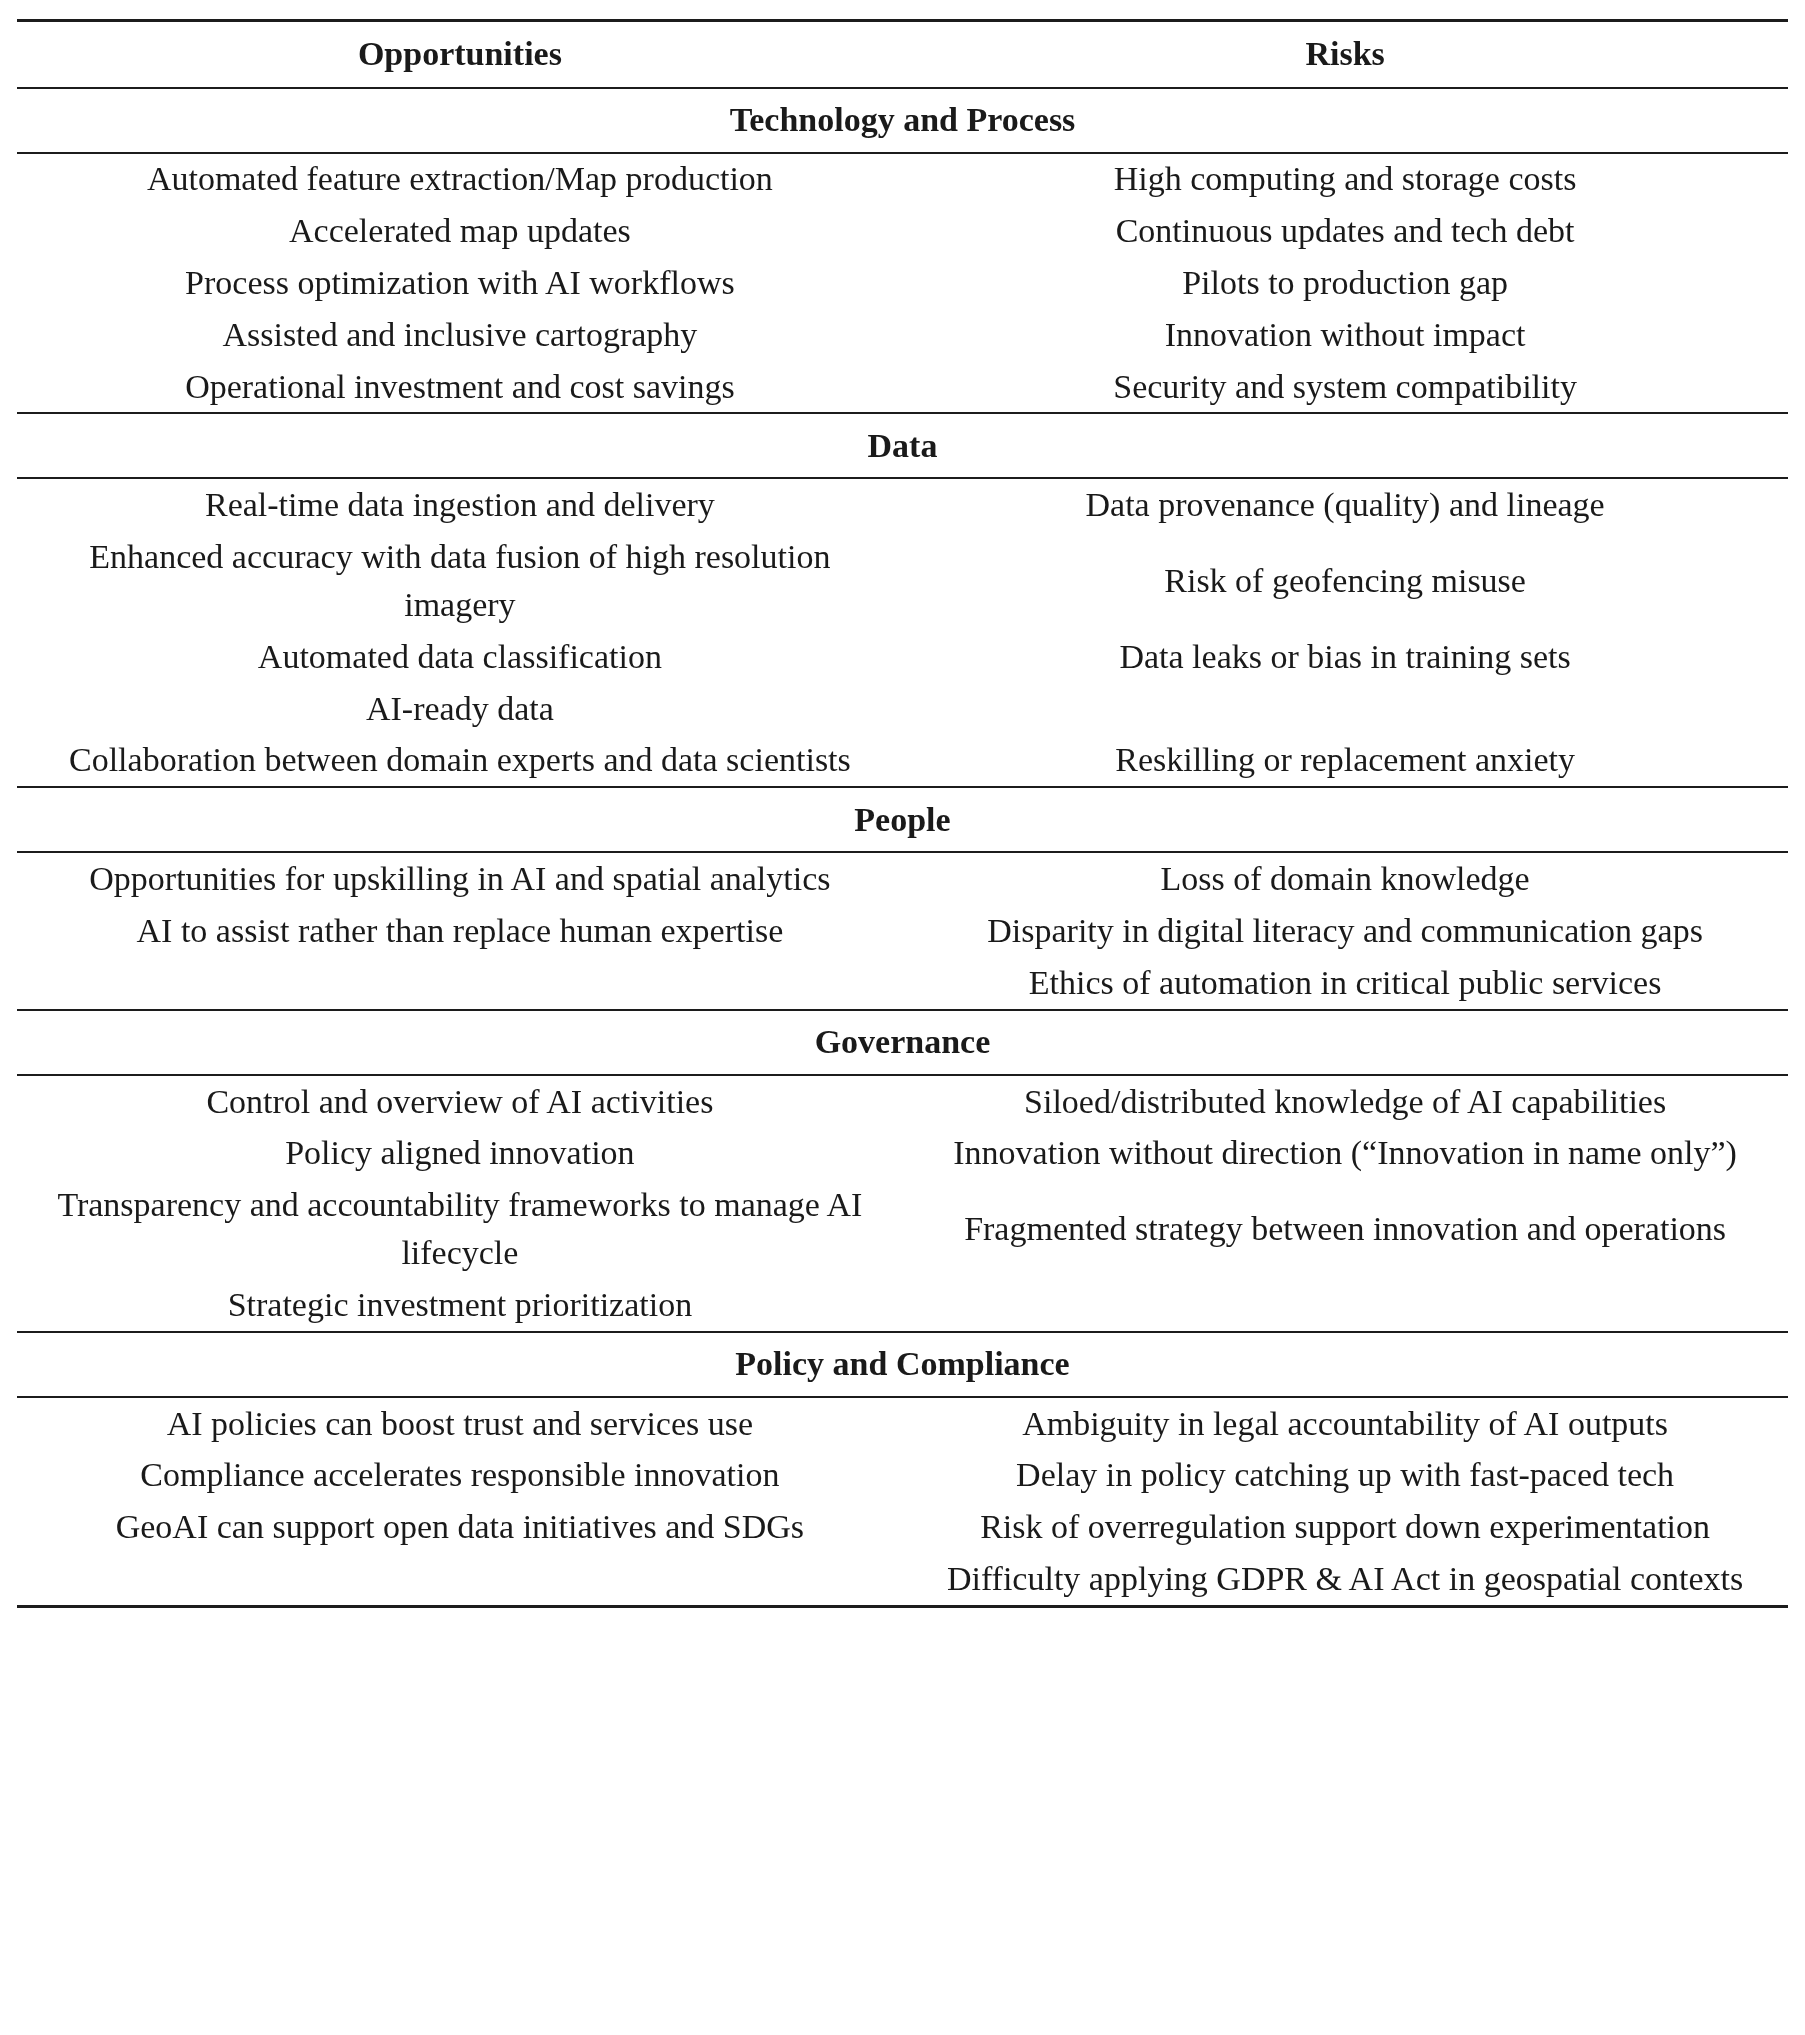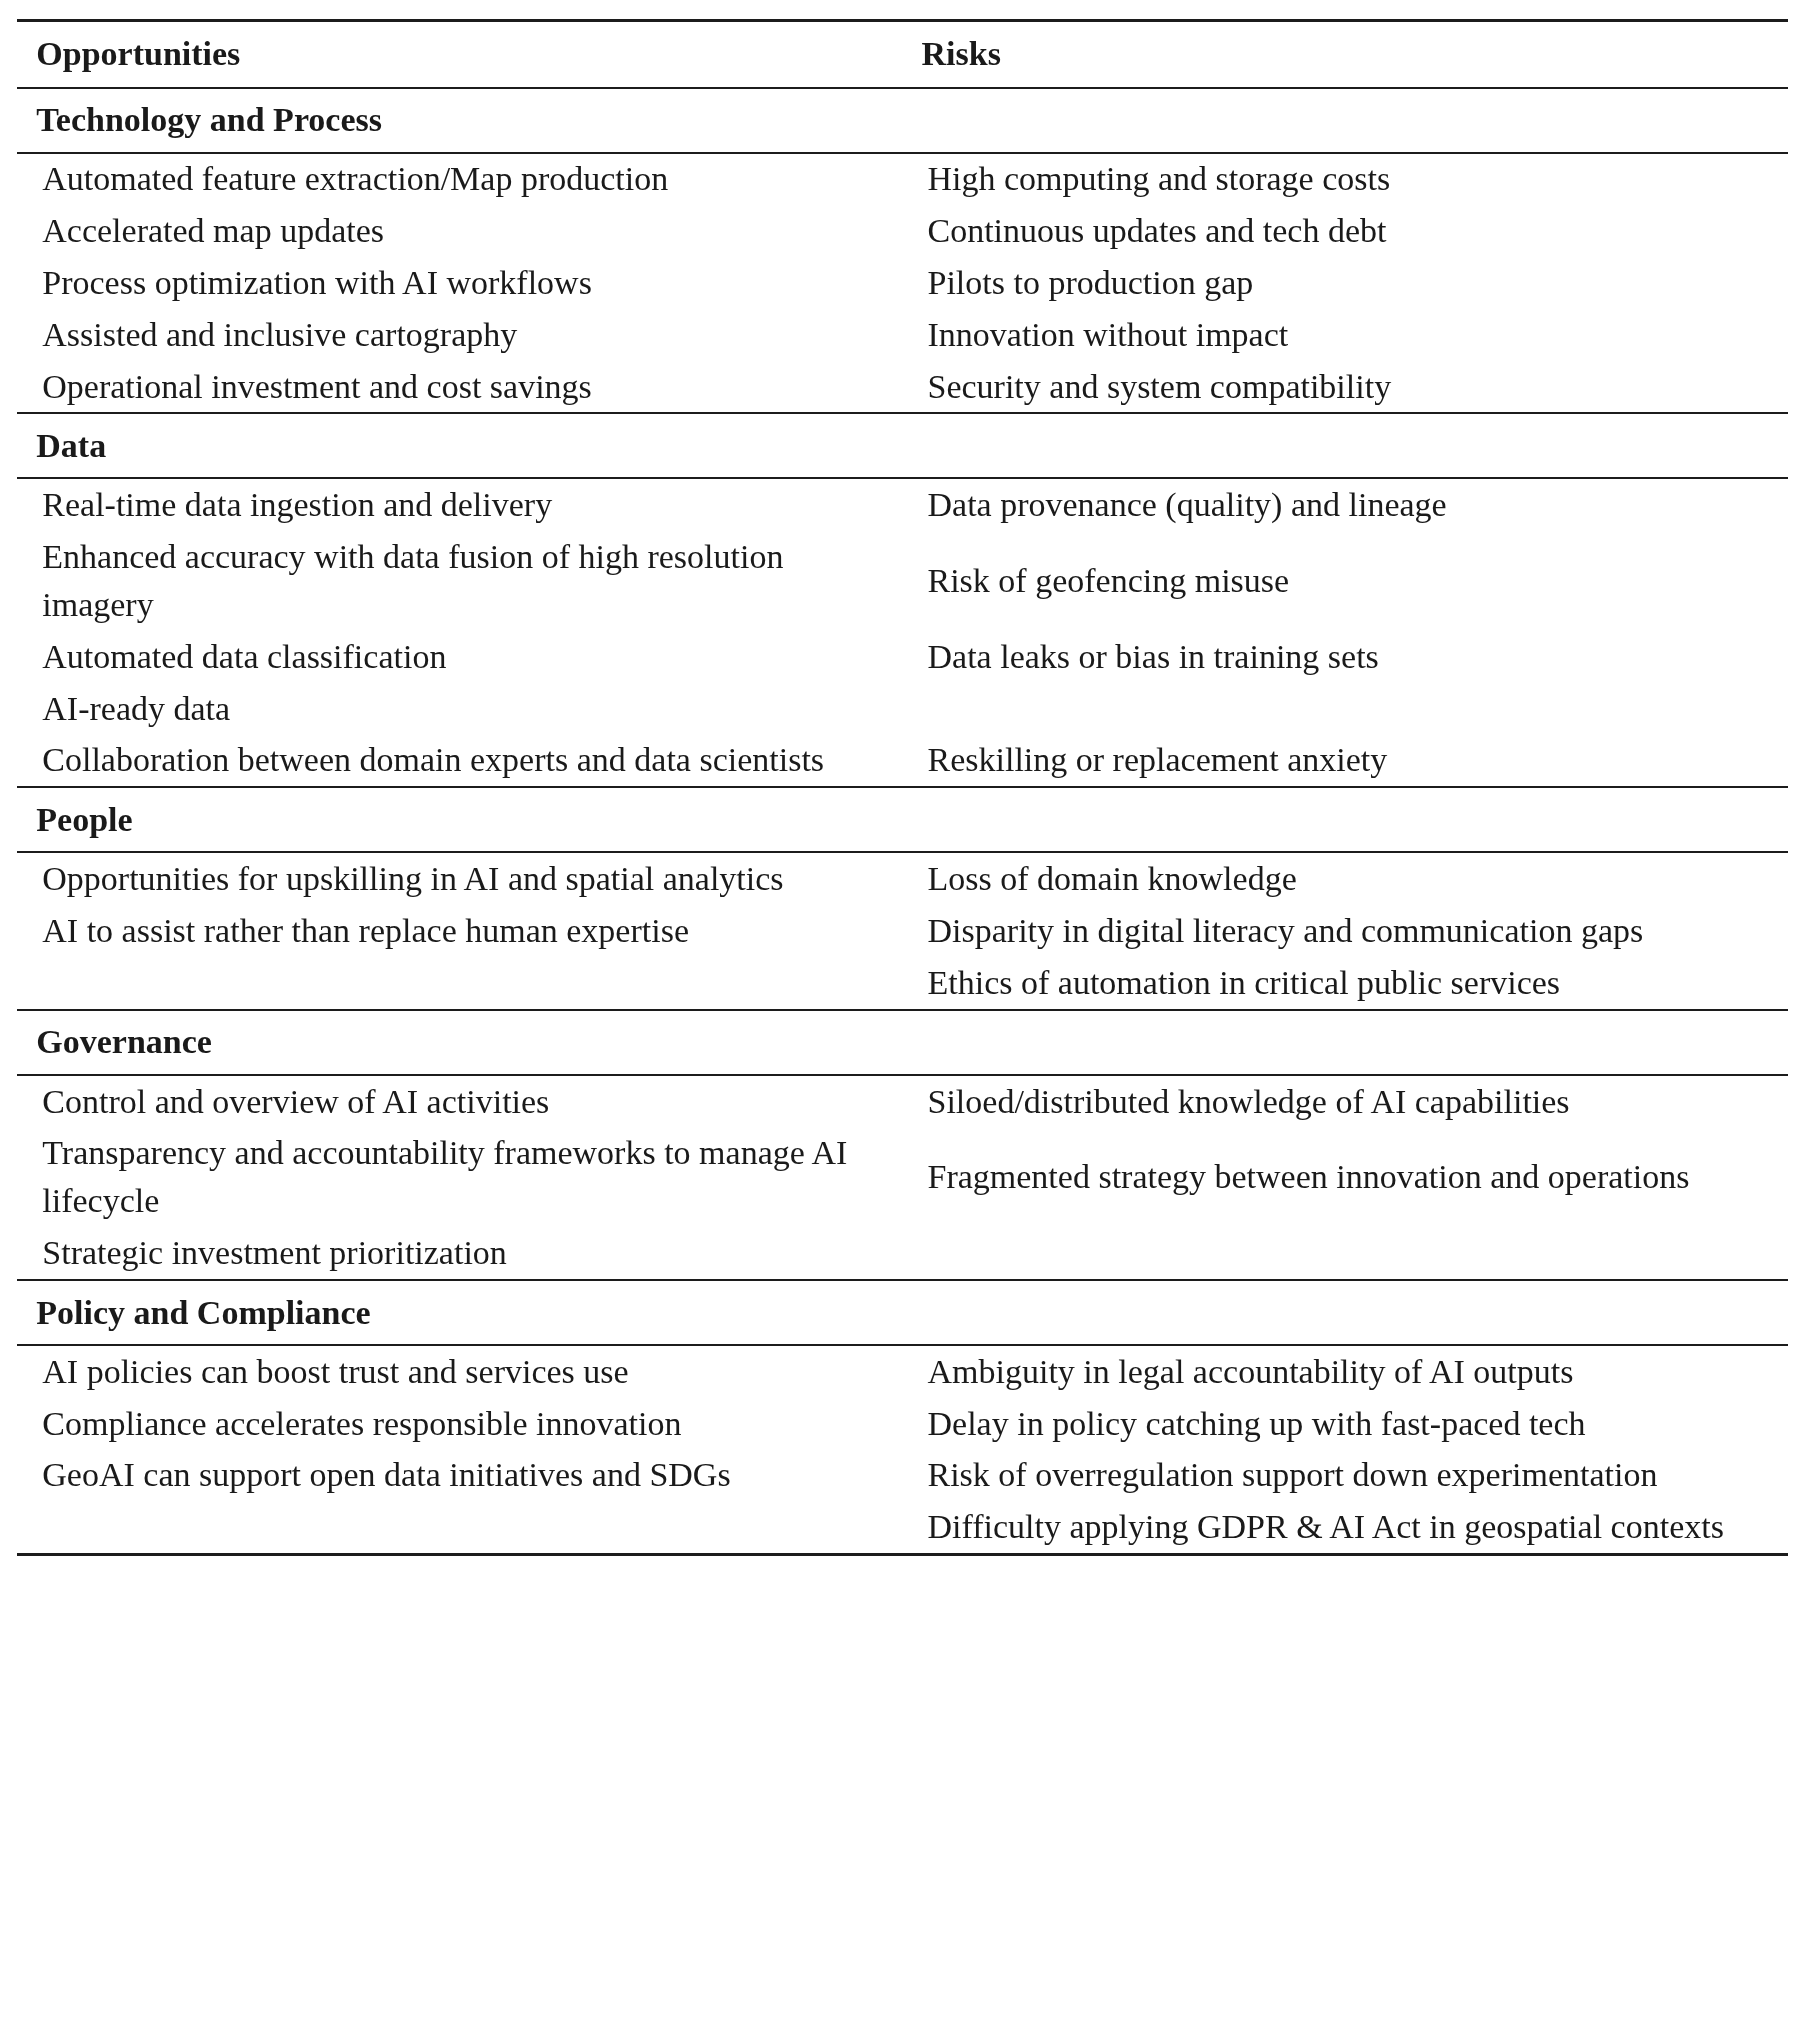--- a/index.html
+++ b/index.html
@@ -19,21 +19,21 @@
   table.ops-risks {
     width: 100%;
     border-collapse: collapse;
     border-top: 3.8px solid #1c1c1c;
     border-bottom: 3.8px solid #1c1c1c;
   }
   table.ops-risks th,
   table.ops-risks td {
     box-sizing: border-box;
     width: 50%;
-    text-align: left;
+    text-align: center;
     vertical-align: middle;
     font-size: 34px;
     color: #1a1a1a;
   }
   thead th.col-header {
     font-weight: bold;
     height: 67px;
     padding: 0 19px;
     border-bottom: 2.9px solid #1c1c1c;
   }
@@ -123,20 +123,24 @@
           <td class="cell">Ethics of automation in critical public services</td>
         </tr>
         <tr>
           <th colspan="2" class="section-header">Governance</th>
         </tr>
         <tr>
           <td class="cell">Control and overview of AI activities</td>
           <td class="cell">Siloed/distributed knowledge of AI capabilities</td>
         </tr>
         <tr>
+          <td class="cell">Policy aligned innovation</td>
+          <td class="cell">Innovation without direction (“Innovation in name only”)</td>
+        </tr>
+        <tr>
           <td class="cell">Transparency and accountability frameworks to manage AI lifecycle</td>
           <td class="cell">Fragmented strategy between innovation and operations</td>
         </tr>
         <tr>
           <td class="cell">Strategic investment prioritization</td>
           <td class="cell"></td>
         </tr>
         <tr>
           <th colspan="2" class="section-header">Policy and Compliance</th>
         </tr>

